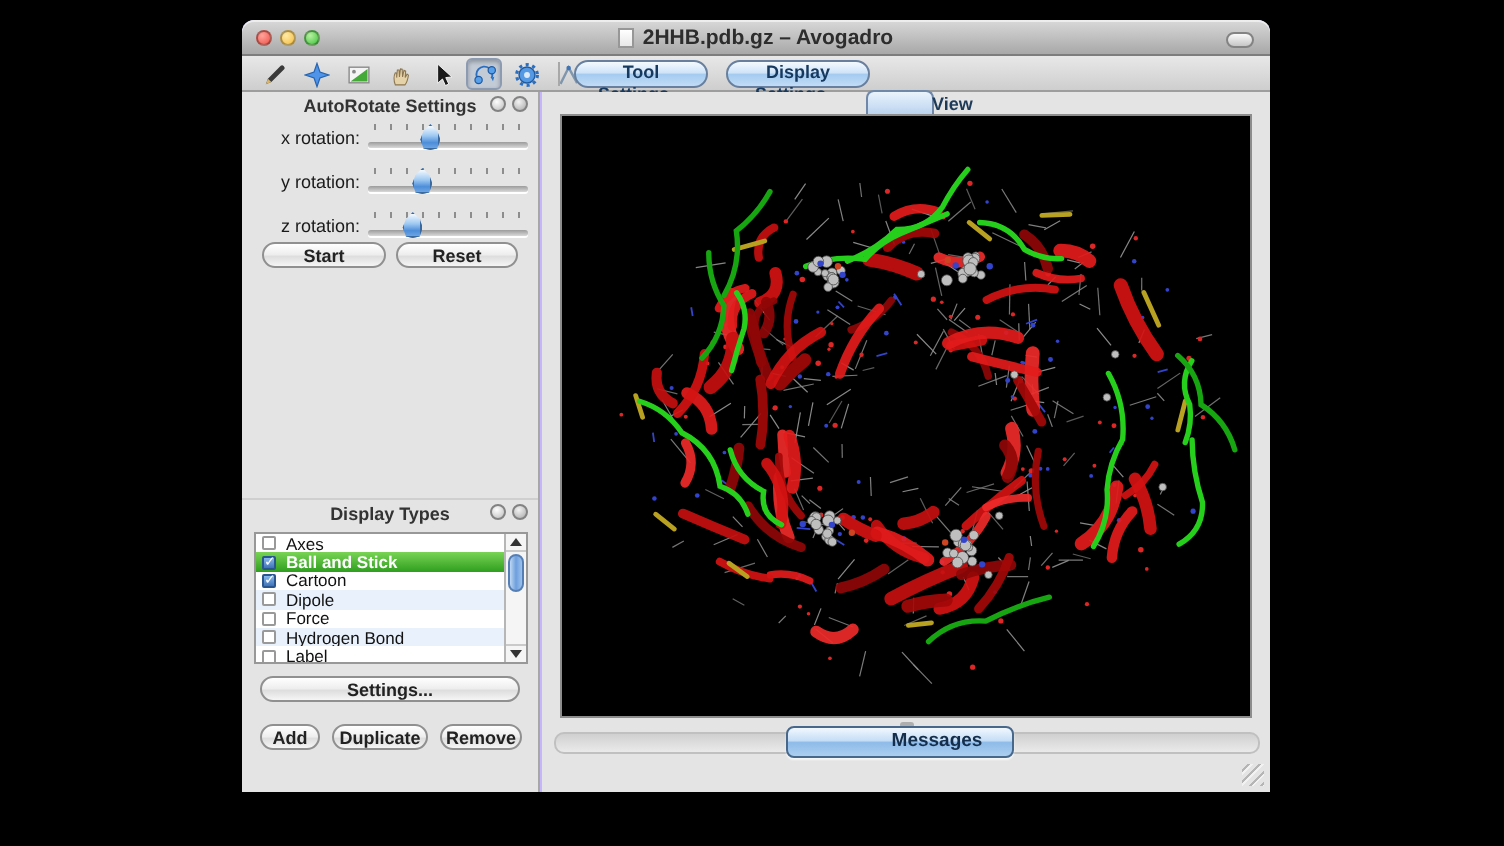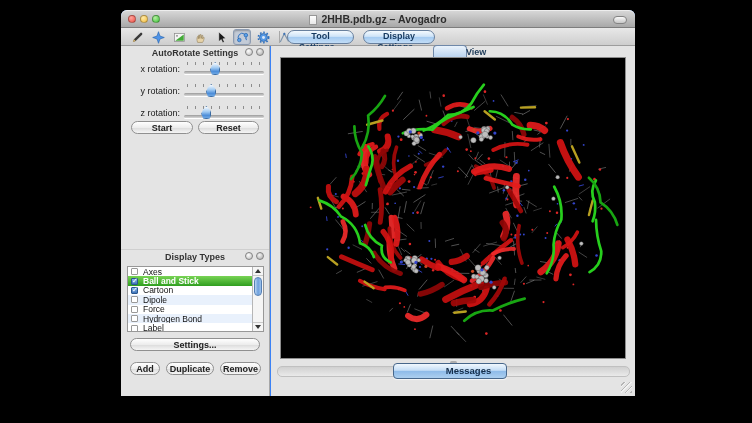--- a/index.html
+++ b/index.html
@@ -1,19 +1,19 @@
 <!DOCTYPE html>
 <html><head>
 <meta charset="utf-8">
 <style>
   html,body{margin:0;padding:0;}
   body{width:752px;height:423px;background:#000;font-family:"Liberation Sans",sans-serif;position:relative;overflow:hidden;}
   *{box-sizing:border-box;}
 
-  .window{position:absolute;left:121px;top:10px;width:514px;height:386px;background:#3b82f6;border-radius:6px 6px 0 0;box-shadow:0 10px 24px rgba(0,0,0,.6);}
+  .window{position:absolute;left:121px;top:10px;width:514px;height:386px;background:#c4b5fd;border-radius:6px 6px 0 0;box-shadow:0 10px 24px rgba(0,0,0,.6);}
 
   
   .titlebar{position:absolute;top:0;left:0;right:0;height:18px;background:linear-gradient(#d9d9d9,#a8a8a8);border-bottom:1px solid #7d7d7d;border-radius:6px 6px 0 0;box-shadow:inset 0 1px 0 rgba(255,255,255,.55);}
   .traffic{position:absolute;left:7px;top:5px;display:flex;gap:4px;}
   .tl{width:8px;height:8px;border-radius:50%;border:1px solid rgba(0,0,0,.3);}
   .tl.red{background:radial-gradient(circle at 35% 30%,#ffa49c,#ef5147);}
   .tl.yellow{background:radial-gradient(circle at 35% 30%,#ffeaa6,#f5bd3e);}
   .tl.green{background:radial-gradient(circle at 35% 30%,#b9f0a2,#3cc43a);}
   .title{position:absolute;left:0;right:0;top:3px;text-align:center;font-size:10.5px;font-weight:700;color:#2d2d2d;}
   .doc-icon{display:inline-block;width:8px;height:10px;background:linear-gradient(#fff,#e8e8e8);border:1px solid #979797;margin-right:4px;vertical-align:-2px;}

